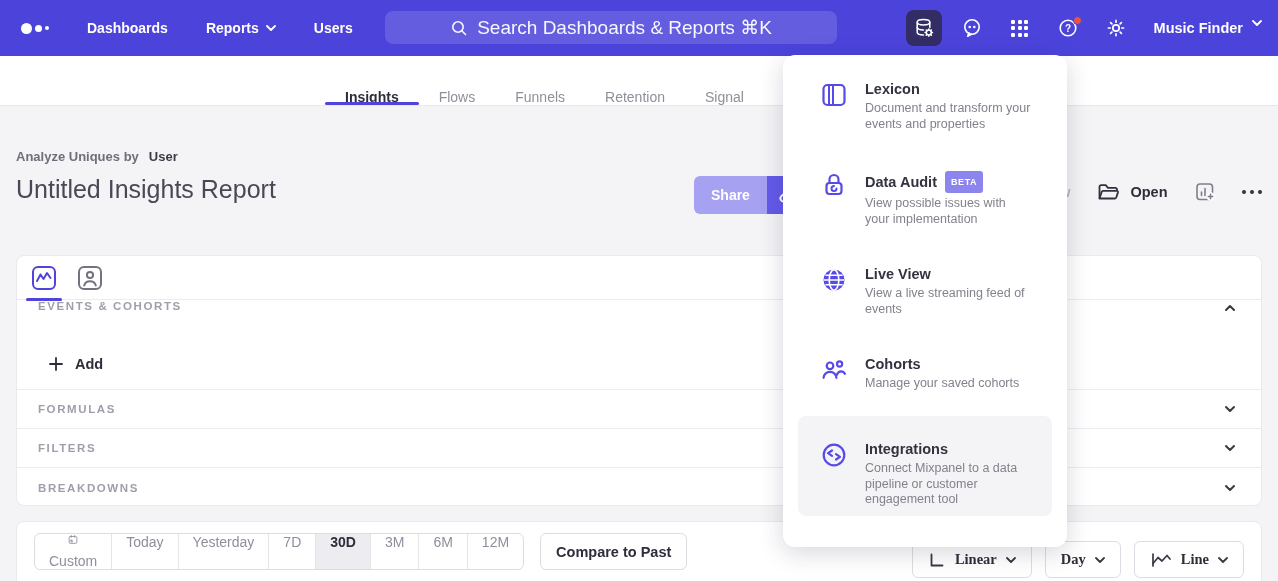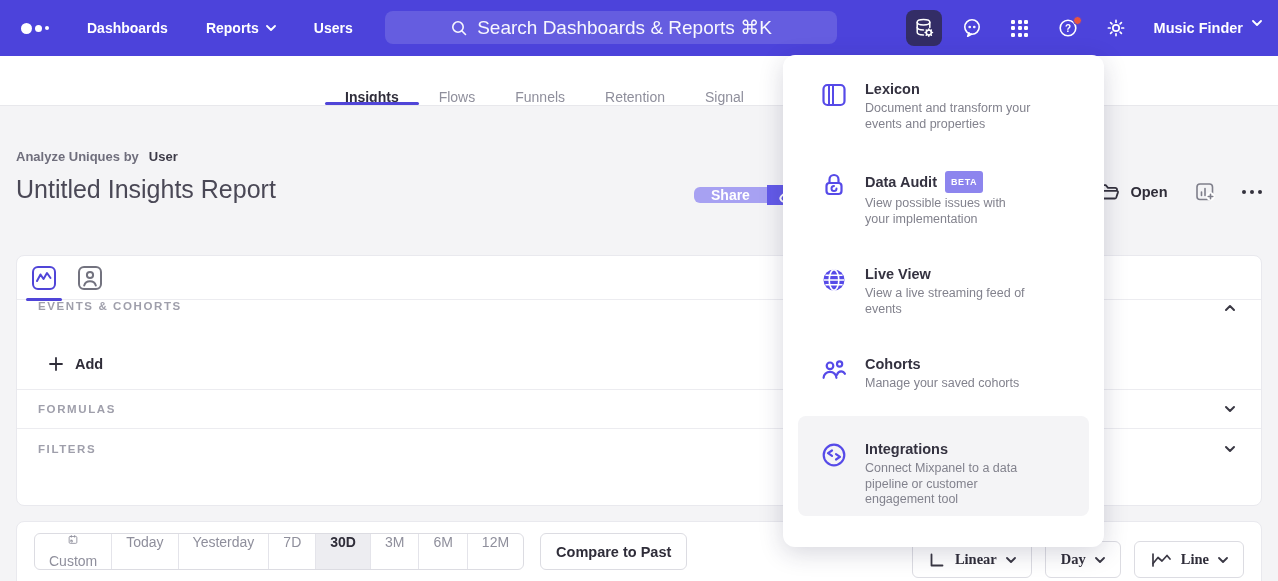--- a/index.html
+++ b/index.html
@@ -44,21 +44,21 @@
   .tabs { display:flex; gap:40px; margin-left:345px; }
   .tab { position:relative; display:flex; align-items:flex-end; font-size:14px; color:#8f8f9c; cursor:pointer; }
   .tab.active { color:#2f2d3a; font-weight:700; }
   .tab.active::after { content:""; position:absolute; left:-20px; right:-20px; bottom:0; height:3.5px; background:#5045d8; border-radius:2px; }
 
   
   .breadcrumb-row { position:absolute; top:149px; left:16px; display:flex; gap:10px; font-size:13px; font-weight:700; }
   .breadcrumb { color:#6f6e7c; }
   .breadcrumb-entity { color:#3c3a47; cursor:pointer; }
   .page-title { position:absolute; top:175px; left:16px; font-size:25px; font-weight:400; color:#4a4856; }
-  .share-split { position:absolute; top:176px; left:694px; display:flex; height:38px; cursor:pointer;align-items:center; }
+  .share-split { position:absolute; top:176px; left:694px; display:flex; height:38px; cursor:pointer; }
   .share-main { background:#a7a1f2; color:#fff; font-size:14px; font-weight:600; display:flex; align-items:center; padding:0 17px; border-radius:6px 0 0 6px; }
   .share-link { background:#635ae9; width:39px; display:grid; place-items:center; border-radius:0 6px 6px 0; }
   .header-actions { position:absolute; top:176px; right:16px; height:32px; display:flex; align-items:center; gap:26px; }
   .btn-new { color:#b8b8c1; font-size:14.5px; font-weight:600; cursor:pointer; }
   .btn-open { display:flex; align-items:center; gap:10px; font-size:14.5px; font-weight:700; color:#2f2d39; cursor:pointer; }
   .ellipsis { display:flex; gap:3.5px; cursor:pointer; }
   .ellipsis span { width:4.5px; height:4.5px; border-radius:50%; background:#33313d; }
 
   
   .query-panel {
@@ -85,21 +85,21 @@
   .segmented { display:flex; border:1px solid #dcdce2; border-radius:6px; overflow:hidden; height:37px; background:#fff; }
   .segment { display:flex; align-items:center; gap:8px; padding:0 14px; font-size:14px; color:#8f8f9c; border-right:1px solid #e4e4ea; cursor:pointer; white-space:nowrap;flex-direction:column; }
   .segment:last-child { border-right:none; }
   .segment.selected { background:#ededf1; color:#2f2d39; font-weight:700; }
   .btn-outline { display:flex; align-items:center; gap:9px; border:1px solid #dcdce2; border-radius:6px; height:37px; padding:0 15px; font-size:14.5px; font-weight:600; color:#2f2d39; background:#fff; cursor:pointer; white-space:nowrap; }
   .compare-btn { margin-left:16px; }
   .chart-controls { position:absolute; top:19px; right:17px; display:flex; gap:13px;font-family:Liberation Serif, serif; }
 
   
   .menu-panel {
-    position:absolute; top:55px; left:783px; width:321px; height:492px;
+    position:absolute; top:55px; left:783px; width:284px; height:492px;
     background:#fff; border-radius:12px; box-shadow:0 6px 24px rgba(35,32,70,0.18);
     z-index:40; padding-top:10px;
   }
   .menu-item { display:flex; gap:17px; padding:16px 20px 16px 37px; cursor:pointer; }
   .menu-item .mi-icon { flex:0 0 28px; }
   .menu-item .mi-text { width:168px; }
   .mi-title { font-size:14.5px; font-weight:700; color:#343240; line-height:17px; }
   .mi-desc { font-size:12.5px; color:#82828d; line-height:15.5px; margin-top:3px; }
   .mi-h90 { height:90px; } .mi-h95 { height:95px; } .mi-h76 { height:76px; }
   .menu-item.highlighted {
@@ -300,20 +300,28 @@
     </span>
   </div>
   <div class="section-row">
     <span class="section-label">FILTERS</span>
     <span class="chev-toggle">
       <svg width="12" height="8" viewBox="0 0 12 8" fill="none" stroke="#3a3844" stroke-width="2" stroke-linecap="round" stroke-linejoin="round">
           <path d="M2 2 L6 6 L10 2"></path>
         </svg>
     </span>
   </div>
+  <div class="section-row">
+    <span class="section-label">BREAKDOWNS</span>
+    <span class="chev-toggle">
+      <svg width="12" height="8" viewBox="0 0 12 8" fill="none" stroke="#3a3844" stroke-width="2" stroke-linecap="round" stroke-linejoin="round">
+          <path d="M2 2 L6 6 L10 2"></path>
+        </svg>
+    </span>
+  </div>
 </div>
 
 <div class="date-card">
   <div class="date-inner">
     <div class="segmented">
       <div class="segment">
         <svg width="20" height="20" viewBox="0 0 20 20" fill="none" stroke="#8f8f9c" stroke-width="1.6" stroke-linecap="round">
           <rect x="3" y="4.5" width="14" height="12.5" rx="2"></rect>
           <path d="M7 2.8 v3 M13 2.8 v3"></path>
           <rect x="6" y="11.5" width="3" height="3" rx="0.5"></rect>

